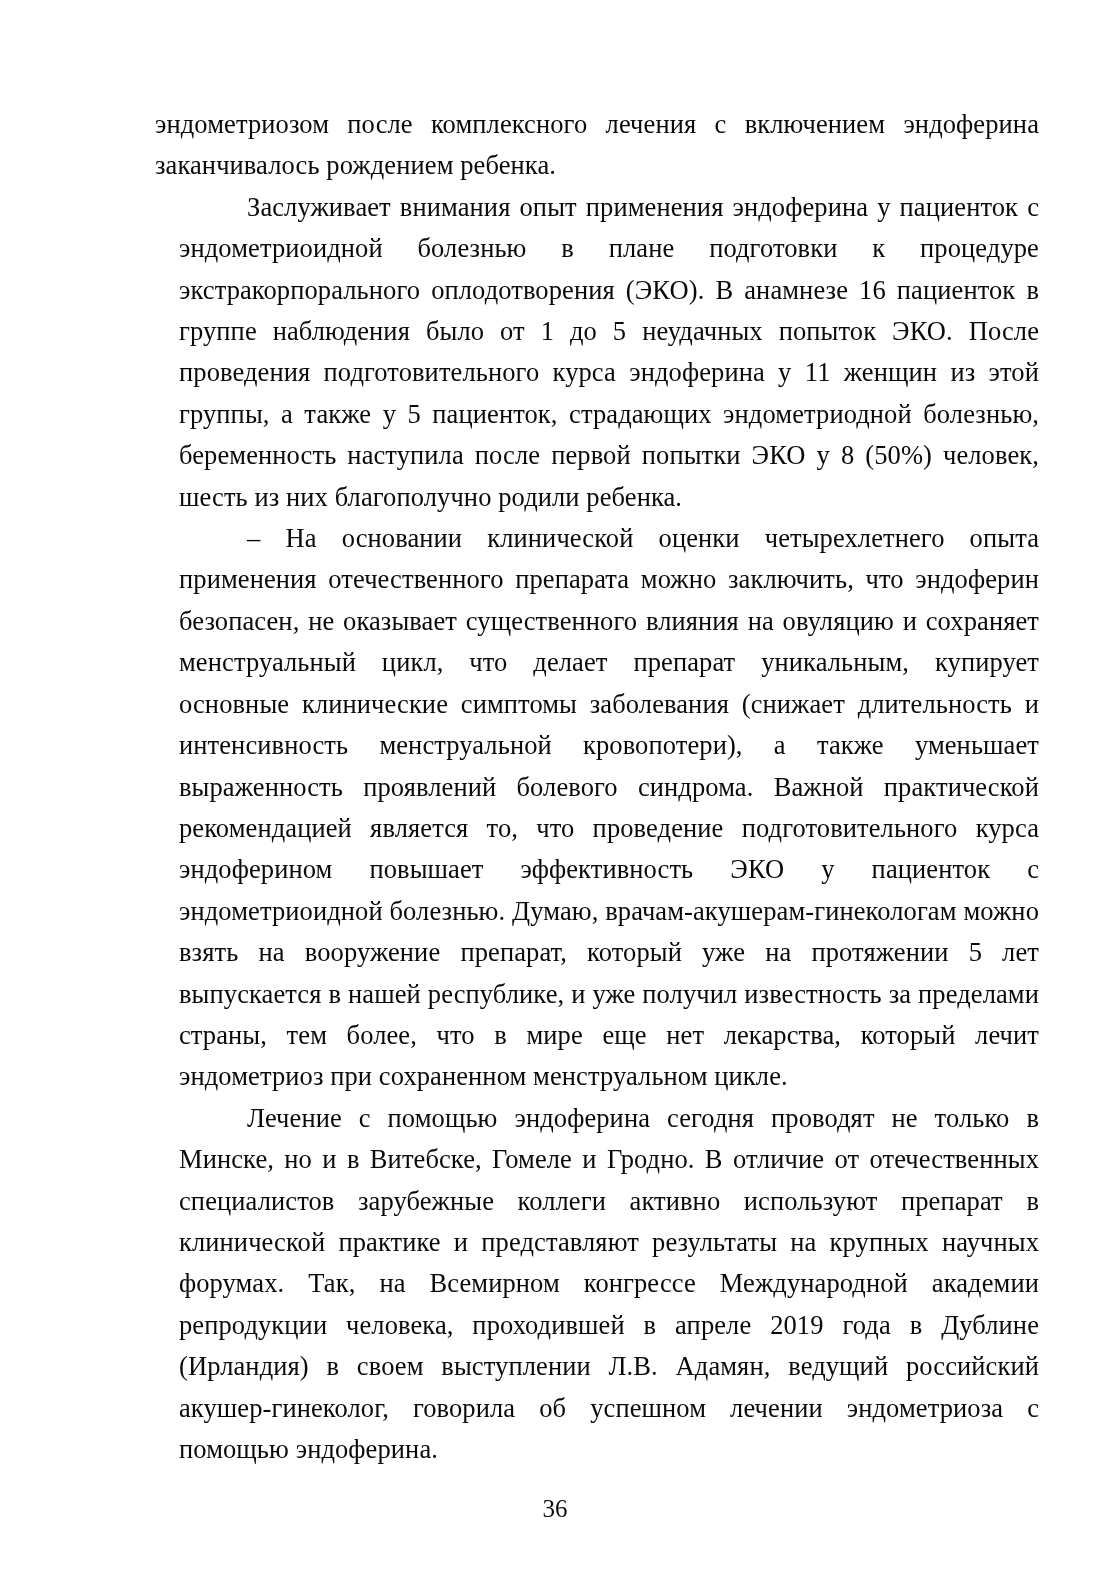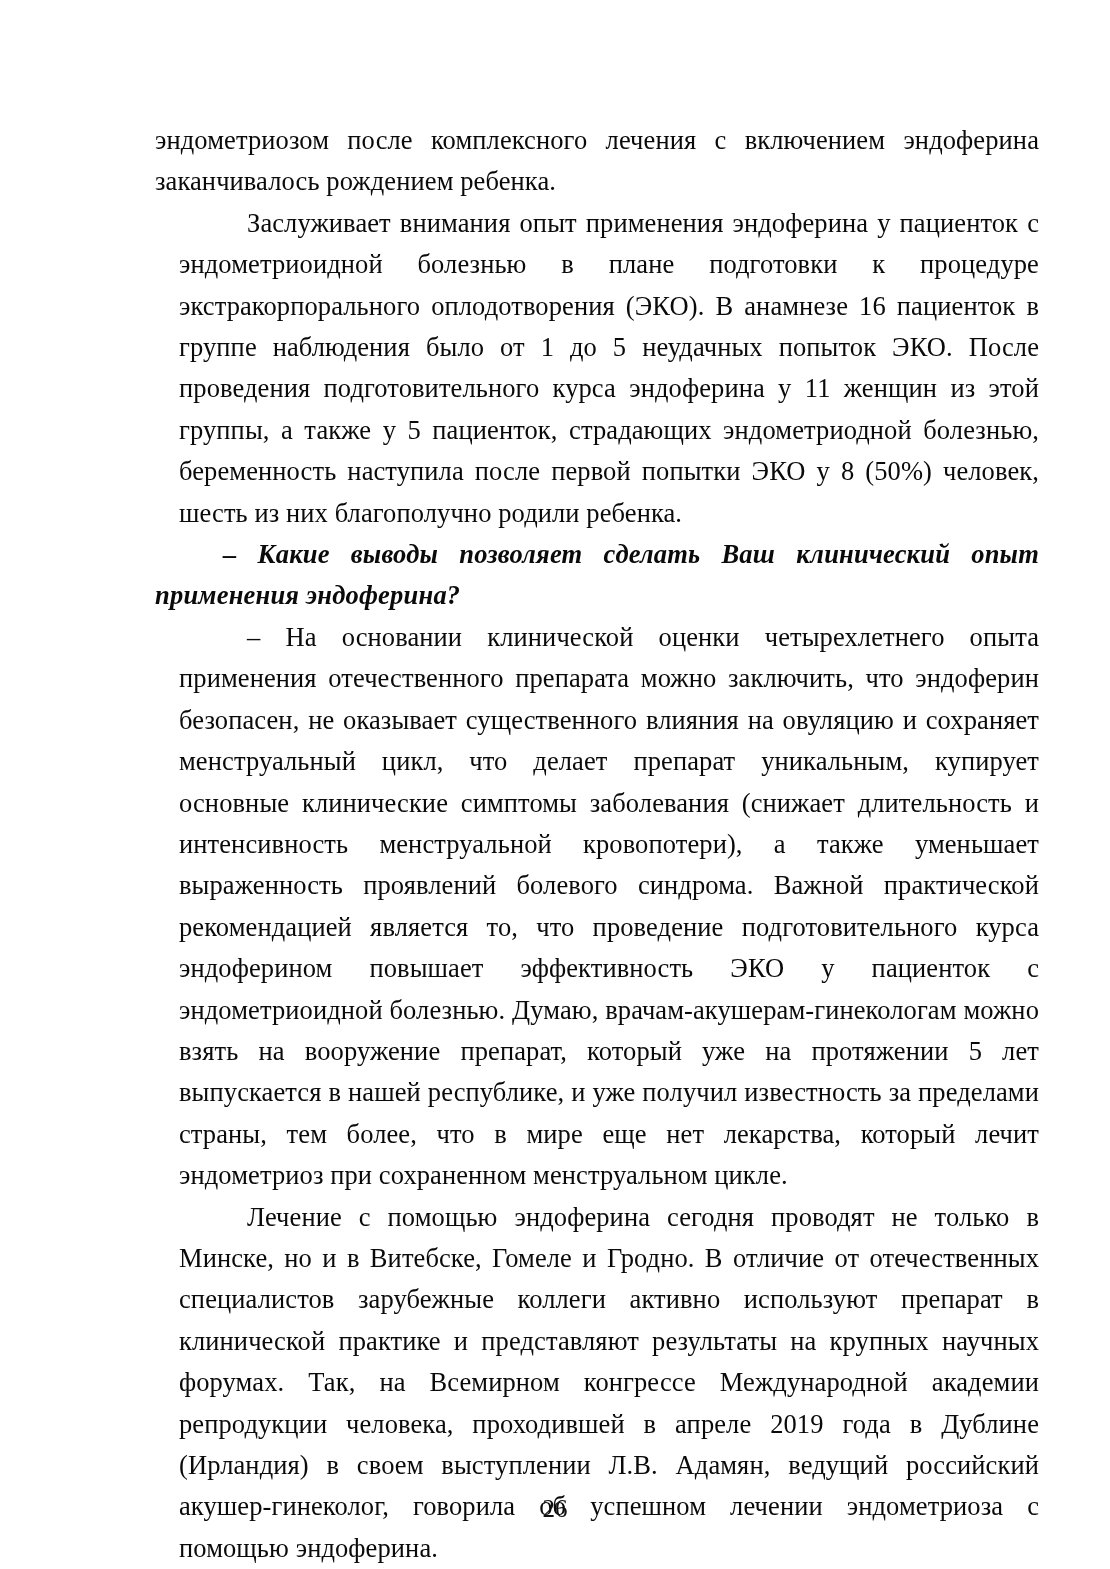--- a/index.html
+++ b/index.html
@@ -15,21 +15,21 @@
     background: #ffffff;
     margin: 0 auto;
     overflow: hidden;
     font-family: "Liberation Serif", "DejaVu Serif", serif;
     color: #0a0a0a;
     -webkit-font-smoothing: antialiased;
   }
   .text-block {
     position: absolute;
     left: 155px;
-    top: 120px;
+    top: 104px;
     width: 884px;
   }
   p.para {
     margin: 0;
     padding: 0;
     font-size: 26.5px;
     line-height: 41.4px;
     text-align: justify;
     text-justify: inter-word;
     text-indent: 0;
@@ -72,23 +72,22 @@
 <body>
 
 <div class="page">
 
   <div class="text-block">
 
     <p class="para no-stretch">эндометриозом после комплексного лечения с включением эндоферина заканчивалось рождением ребенка.</p>
 
     <p class="para indent no-stretch">Заслуживает внимания опыт применения эндоферина у пациенток с эндометриоидной болезнью в плане подготовки к процедуре экстракорпорального оплодотворения (ЭКО). В анамнезе 16 пациенток в группе наблюдения было от 1 до 5 неудачных попыток ЭКО. После проведения подготовительного курса эндоферина у 11 женщин из этой группы, а также у 5 пациенток, страдающих эндометриодной болезнью, беременность наступила после первой попытки ЭКО у 8 (50%) человек, шесть из них благополучно родили ребенка.</p>
 
-    <p class="para question no-stretch">– Какие выводы позволяет сделать Ваш клинический опыт применения эндоферина?</p>
 
     <p class="para indent no-stretch">– На основании клинической оценки четырехлетнего опыта применения отечественного препарата можно заключить, что эндоферин безопасен, не оказывает существенного влияния на овуляцию и сохраняет менструальный цикл, что делает препарат уникальным, купирует основные клинические симптомы заболевания (снижает длительность и интенсивность менструальной кровопотери), а также уменьшает выраженность проявлений болевого синдрома. Важной практической рекомендацией является то, что проведение подготовительного курса эндоферином повышает эффективность ЭКО у пациенток с эндометриоидной болезнью. Думаю, врачам-акушерам-гинекологам можно взять на вооружение препарат, который уже на протяжении 5 лет выпускается в нашей республике, и уже получил известность за пределами страны, тем более, что в мире еще нет лекарства, который лечит эндометриоз при сохраненном менструальном цикле.</p>
 
     <p class="para indent no-stretch">Лечение с помощью эндоферина сегодня проводят не только в Минске, но и в Витебске, Гомеле и Гродно. В отличие от отечественных специалистов зарубежные коллеги активно используют препарат в клинической практике и представляют результаты на крупных научных форумах. Так, на Всемирном конгрессе Международной академии репродукции человека, проходившей в апреле 2019 года в Дублине (Ирландия) в своем выступлении Л.В. Адамян, ведущий российский акушер-гинеколог, говорила об успешном лечении эндометриоза с помощью эндоферина.</p>
 
   </div>
 
-  <div class="page-number">26</div>
+  <div class="page-number">36</div>
 
 </div>
 
 </body></html>

